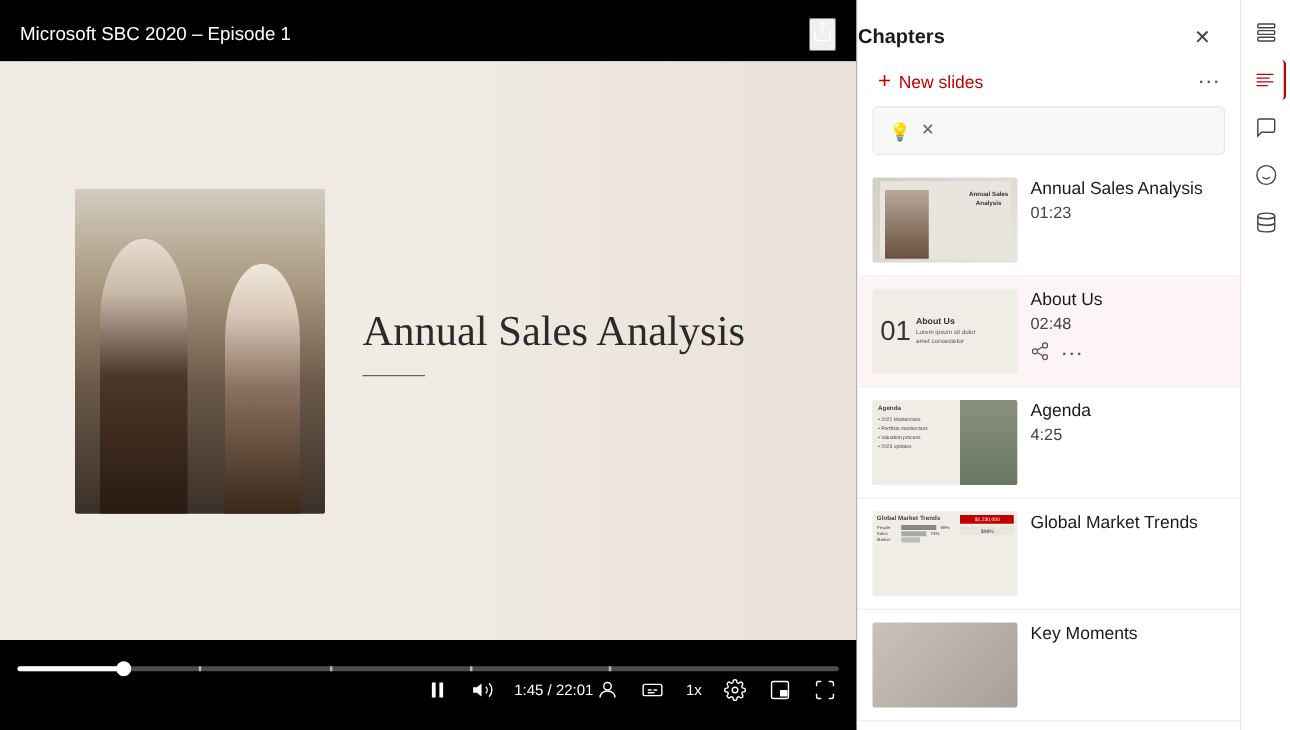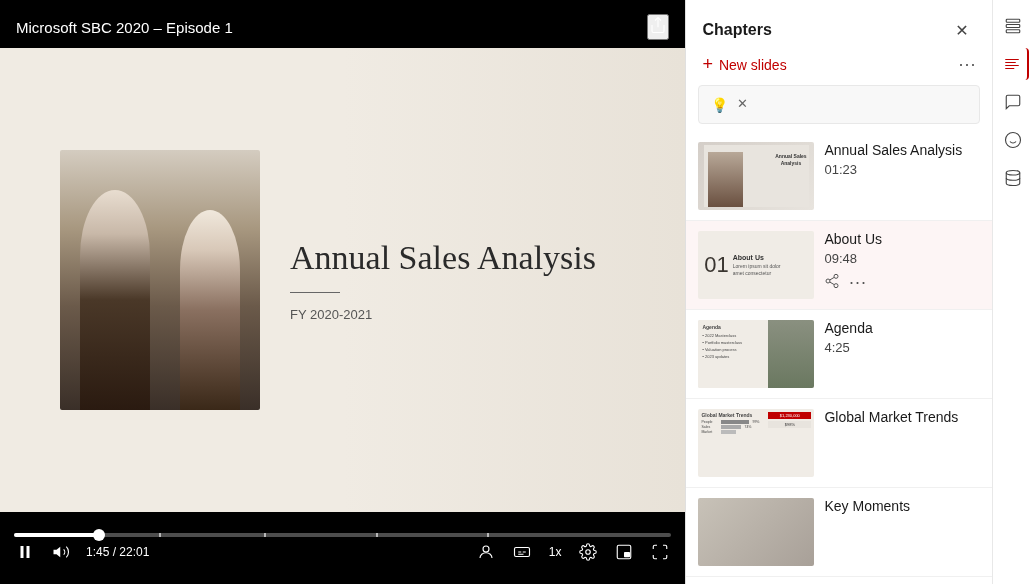--- a/index.html
+++ b/index.html
@@ -168,22 +168,21 @@
       position: absolute;
       top: 0;
       width: 2px;
       height: 100%;
       background: rgba(255,255,255,0.6);
     }
 
     .controls-row {
       display: flex;
       align-items: center;
-      justify-content: space-between;
-      gap: 48px;
+      justify-content: flex-end;
     }
 
     .controls-left {
       display: flex;
       align-items: center;
       gap: 14px;
     }
 
     .controls-right {
       display: flex;
@@ -213,21 +212,21 @@
     .chapters-sidebar {
       width: 368px;
       height: 584px;
       background: #fff;
       display: flex;
       flex-direction: column;
       border-left: 1px solid #e0e0e0;
     }
 
     .sidebar-header {
-      padding: 16px 16px 0 16px;
+      padding: 16px 16px 0 0;
       display: flex;
       align-items: center;
       justify-content: space-between;
       flex-shrink: 0;
     }
 
     .sidebar-title {
       font-size: 16px;
       font-weight: 600;
       color: #1a1a1a;
@@ -585,21 +584,20 @@
       </svg>
     </button>
   </div>
 
   <div class="video-frame">
     <div class="slide-content">
       <div class="slide-photo"></div>
       <div class="slide-text-area">
         <div class="slide-heading">Annual Sales Analysis</div>
         <div class="slide-divider"></div>
-        <div class="slide-subtext">FY 2020-2021</div>
       </div>
     </div>
   </div>
 
   <div class="controls-bar">
 
     <div class="progress-bar-wrap">
       <div class="progress-bar-fill">
         <div class="progress-thumb"></div>
       </div>
@@ -712,21 +710,21 @@
           <div class="thumb-2-inner">
             <div class="thumb-2-num">01</div>
             <div>
               <div class="thumb-2-title">About Us</div>
               <div class="thumb-2-right">Lorem ipsum sit dolor<br>amet consectetur</div>
             </div>
           </div>
         </div>
         <div class="chapter-info">
           <div class="chapter-name">About Us</div>
-          <div class="chapter-time">09:48</div>
+          <div class="chapter-time">02:48</div>
           <div class="chapter-actions">
             <button class="chapter-action-btn">
               <svg style="width:16px;height:16px;fill:none;stroke:#555;stroke-width:1.5;" viewBox="0 0 24 24">
                 <circle cx="18" cy="5" r="3"></circle>
                   <circle cx="6" cy="12" r="3"></circle>
                   <circle cx="18" cy="19" r="3"></circle>
                 <path d="M8.59 13.51l6.83 3.98M15.41 6.51L8.59 10.49"></path>
               </svg>
             </button>
             <button class="chapter-action-btn" style="font-size:18px; color:#555;">···</button>

